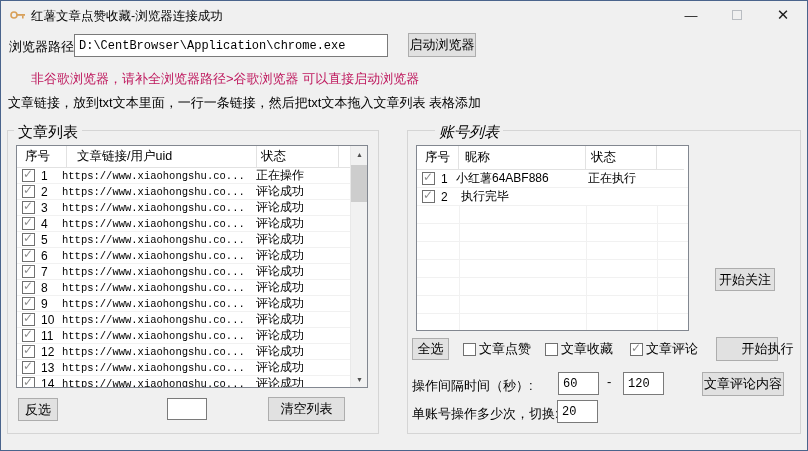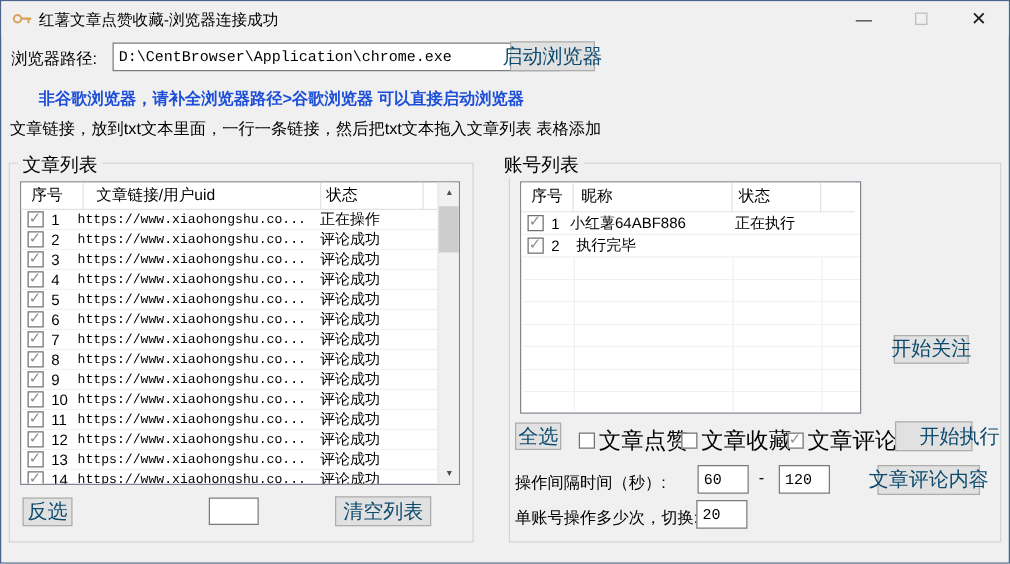--- a/index.html
+++ b/index.html
@@ -15,22 +15,22 @@
   .app-icon { position:absolute; left:9px; top:8px; width:16px; height:12px; }
   .title-text { position:absolute; left:30px; top:7px; font-size:12.5px; white-space:nowrap; }
   .tb-btn { position:absolute; top:0; width:46px; height:28px; display:flex; align-items:center; justify-content:center; font-size:13px; color:#1a1a1a; }
   .tb-min { left:667px; }
   .tb-max { left:713px; }
   .tb-close { left:759px; font-size:15px; }
   .max-glyph { width:10px; height:10px; border:1px solid #b9bdc2; background:transparent; display:inline-block; }
   
   .btn {
     position:absolute; background:#e1e1e1; border:1px solid #adadad;
-    font-size:16px; display:flex; align-items:center; justify-content:center;
-    white-space:nowrap; font-family:Liberation Mono, monospace; color:#0c4a6e;
+    font-size:13px; display:flex; align-items:center; justify-content:center;
+    white-space:nowrap; font-family:Liberation Mono, monospace; color:#000000;
   }
   .tinput {
     position:absolute; background:#fff; border:1px solid #7a7a7a;
     font-size:12px; padding:0 4px; font-family:"Liberation Mono","DejaVu Sans Mono",monospace; color:#000;
   }
   .lbl { position:absolute; white-space:nowrap; font-size:13px; }
   .cb { width:13px; height:13px; border:1px solid #707070; background:#fff; display:inline-block; position:relative; flex:none; }
   .cb.checked::after { content:"✓"; position:absolute; left:0px; top:-3px; font-size:12px; font-weight:bold; color:#8c8c8c; }
   
   .groupbox { position:absolute; border:1px solid #d5d5d5; }
@@ -65,23 +65,23 @@
     background:repeating-linear-gradient(to bottom, transparent 0 17px, #f1f1f1 17px 18px); }
   #accountBody .lv-row { height:18px; font-size:12px; border-bottom:1px solid #f1f1f1; background:#fff; }
   .b-c1 { width:42px; padding-left:8px; }
   .b-c2 { width:127px; padding-left:6px; }
   .b-c3 { width:71px; padding-left:5px; }
   #accountBody .rnum { padding-left:5px; width:37px; }
   #accountBody .rnick { width:127px; padding-left:2px; white-space:nowrap; }
   #accountBody .rstat { padding-left:7px; white-space:nowrap; }
   .vline { position:absolute; top:0; bottom:0; width:1px; background:#f1f1f1; }
   
-  .warning { position:absolute; left:30px; top:69px; color:#1d4ed8; font-weight:bold; font-size:13px; white-space:nowrap; }
+  .warning { position:absolute; left:30px; top:69px; color:#be185d; font-weight:normal; font-size:13px; white-space:nowrap; }
   .instruction { position:absolute; left:7px; top:93px; font-size:13px; white-space:nowrap; }
-  .chk-opt { position:absolute; display:flex; align-items:center; gap:3px; font-size:18px; white-space:nowrap; }
+  .chk-opt { position:absolute; display:flex; align-items:center; gap:3px; font-size:13px; white-space:nowrap; }
 </style>
 </head>
 <body>
 
 <div class="window">
 
   <div class="titlebar">
     <svg class="app-icon" viewBox="0 0 16 12">
       <circle cx="4" cy="6" r="3" fill="none" stroke="#d8a05a" stroke-width="1.6"></circle>
       <rect x="7" y="5" width="8" height="1.8" fill="#d8a05a"></rect>
@@ -93,21 +93,21 @@
       </div>
     <div class="tb-btn tb-max">
         <span class="max-glyph"></span>
       </div>
     <div class="tb-btn tb-close">
         <span>✕</span>
       </div>
   </div>
 
   <span class="lbl" style="left:8px; top:37px;">浏览器路径:</span>
-  <input class="tinput" style="left: 89px; top: 33px; width: 358px; height: 23px;" value="D:\CentBrowser\Application\chrome.exe">
+  <input class="tinput" style="left: 73px; top: 33px; width: 314px; height: 23px;" value="D:\CentBrowser\Application\chrome.exe">
   <button class="btn" style="left:407px; top:32px; width:68px; height:24px;">启动浏览器</button>
 
   <div class="warning">非谷歌浏览器，请补全浏览器路径&gt;谷歌浏览器 可以直接启动浏览器</div>
   <div class="instruction">文章链接，放到txt文本里面，一行一条链接，然后把txt文本拖入文章列表 表格添加</div>
 
   <div class="groupbox" style="left:6px; top:129px; width:372px; height:304px;"></div>
   <span class="group-label" style="left:13px; top:122px;">文章列表</span>
 
   <div class="listview" id="articleList">
     <div class="lv-header">
@@ -235,21 +235,21 @@
       <div class="sb-thumb"></div>
       <div class="sb-arrow sb-down">▼</div>
     </div>
   </div>
 
   <button class="btn" style="left:17px; top:397px; width:40px; height:23px;">反选</button>
   <input class="tinput" style="left: 166px; top: 397px; width: 40px; height: 22px;" value="">
   <button class="btn" style="left:267px; top:396px; width:77px; height:24px;">清空列表</button>
 
   <div class="groupbox" style="left:406px; top:129px; width:394px; height:304px;"></div>
-  <span class="group-label" style="left:398px; top:122px;">账号列表</span>
+  <span class="group-label" style="left:434px; top:122px;font-style:italic;">账号列表</span>
 
   <div class="listview" id="accountList">
     <div class="lv-header">
       <div class="lv-hcell b-c1">序号</div>
       <div class="lv-hcell b-c2">昵称</div>
       <div class="lv-hcell b-c3">状态</div>
       <div class="lv-hcell a-fill" style="border-right:none;"></div>
     </div>
     <div id="accountBody">
       <div class="vline" style="left:42px;"></div>

